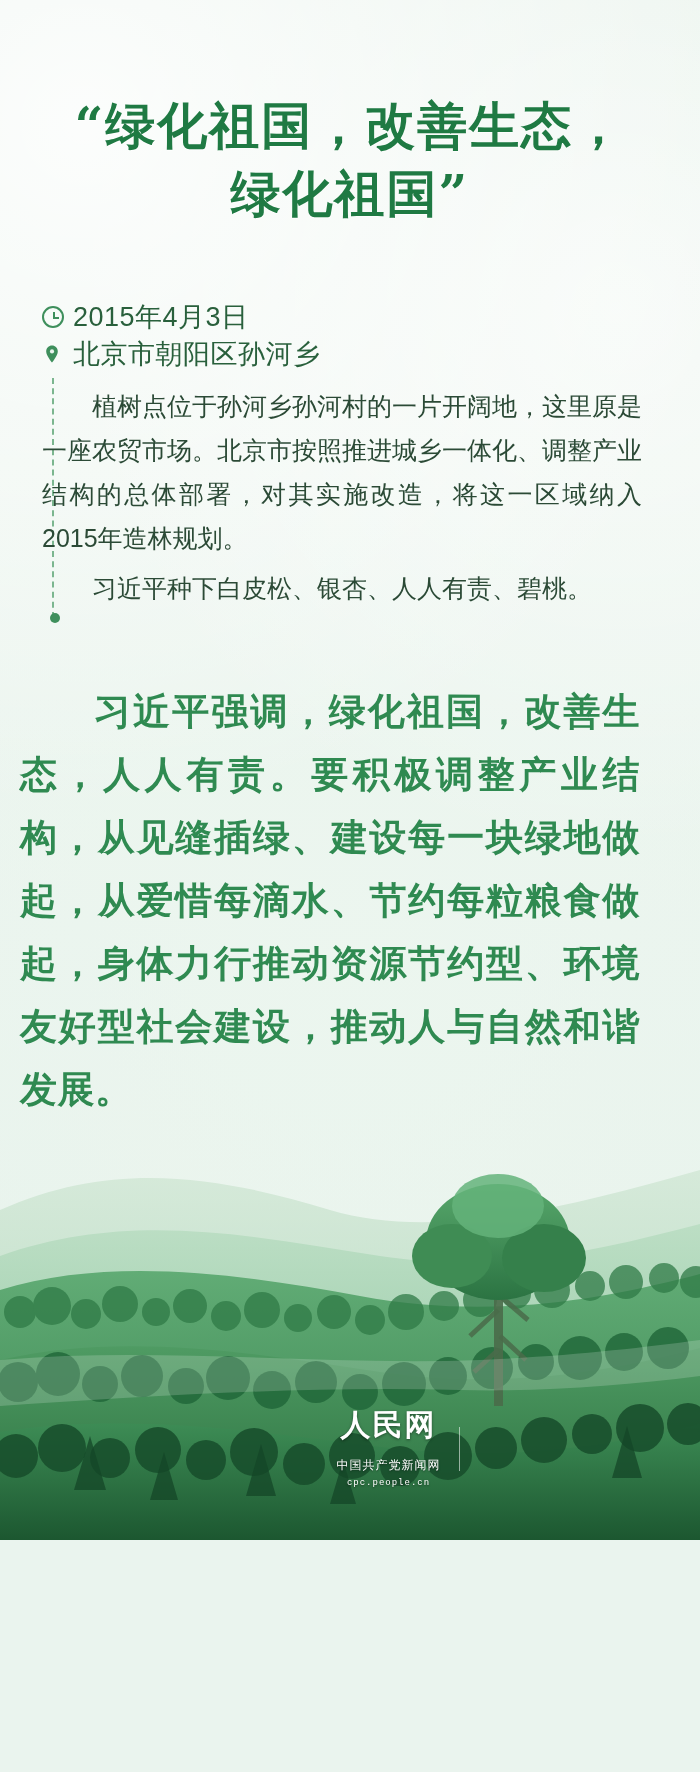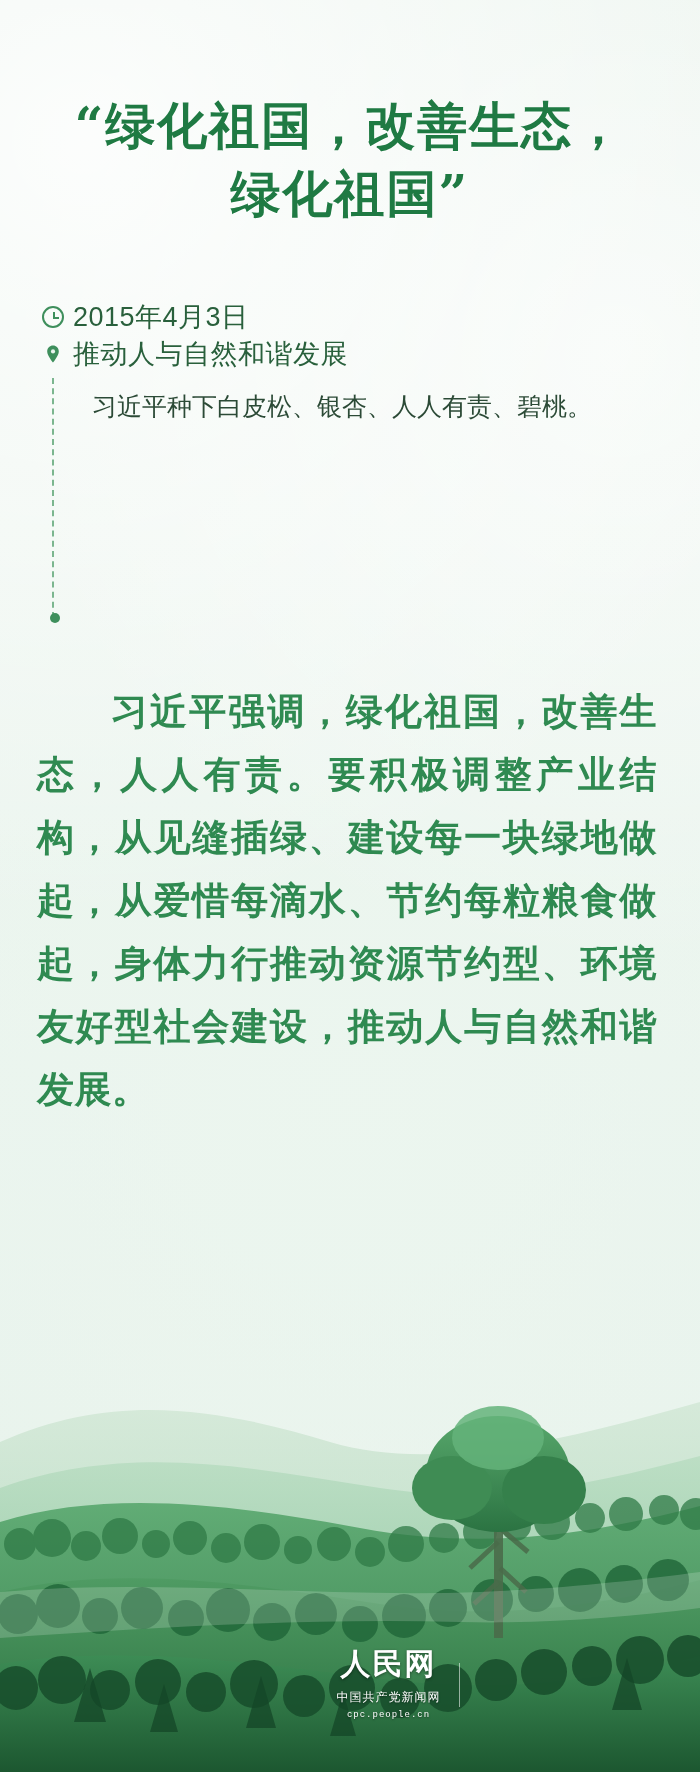--- a/index.html
+++ b/index.html
@@ -9,21 +9,21 @@
   body {
     width: 700px;
     height: 1772px;
     font-family: "Liberation Sans", "DejaVu Sans", sans-serif;
     background: #eaf4ee;
     overflow: hidden;
   }
   .poster {
     position: relative;
     width: 700px;
-    height: 1772px;
+    height: 1540px;
     background: linear-gradient(180deg, #e9f3ec 0%, #eef6f0 30%, #eaf4ee 60%, #e6f2ea 100%);
     overflow: hidden;
   }
 
   
   .bg-wash {
     position: absolute;
     inset: 0;
     background:
       radial-gradient(circle at 12% 8%, rgba(255,255,255,0.85) 0%, rgba(255,255,255,0) 45%),
@@ -54,21 +54,20 @@
   .meta {
     position: absolute;
     top: 298px;
     left: 42px;
     width: 600px;
   }
   .meta-row {
     display: flex;
     align-items: center;
     height: 37px;
-    text-align: center;
   }
   .meta-icon {
     width: 22px;
     height: 22px;
     margin-right: 9px;
     flex: 0 0 22px;
     position: relative;
   }
   .icon-clock {
     border: 2px solid #3e8f5c;
@@ -138,21 +137,21 @@
     line-height: 44px;
     color: #2b4a36;
     text-indent: 50px;
     text-align: justify;
   }
 
   
   .quote {
     position: absolute;
     top: 680px;
-    left: 37px;
+    left: 20px;
     width: 620px;
   }
   .quote p {
     margin: 0;
     font-family: "Liberation Sans", "DejaVu Sans", sans-serif;
     font-weight: bold;
     font-size: 37px;
     line-height: 63px;
     color: #2f8a51;
     text-indent: 74px;
@@ -195,21 +194,21 @@
   .logo-people .cn {
     font-family: "DejaVu Serif", "Liberation Serif", serif;
     font-weight: bold;
     font-size: 30px;
     letter-spacing: 2px;
     text-shadow: 0 1px 3px rgba(0,0,0,0.45);
   }
   .logo-people .sub {
     font-family: "Liberation Sans", "DejaVu Sans", sans-serif;
     font-size: 12px;
-    margin-top: 12px;
+    margin-top: 19px;
     letter-spacing: 1px;
     text-shadow: 0 1px 2px rgba(0,0,0,0.5);
   }
   .logo-people .url {
     font-family: "Liberation Mono", "DejaVu Sans Mono", monospace;
     font-size: 9px;
     margin-top: 8px;
     letter-spacing: 1px;
     text-shadow: 0 1px 2px rgba(0,0,0,0.5);
   }
@@ -256,29 +255,30 @@
       <span class="meta-icon icon-clock"></span>
       <span class="meta-text">2015年4月3日</span>
     </div>
     <div class="meta-row">
       <span class="meta-icon icon-pin">
         <svg viewBox="0 0 20 20" width="20" height="20" aria-hidden="true">
           <path d="M10 1.6c-3.2 0-5.8 2.6-5.8 5.8 0 4.3 5.8 11 5.8 11s5.8-6.7 5.8-11c0-3.2-2.6-5.8-5.8-5.8z" fill="#3e8f5c"></path>
           <circle cx="10" cy="7.4" r="2.1" fill="#eaf4ee"></circle>
         </svg>
       </span>
-      <span class="meta-text">推动人与自然和谐发展</span>
+      <span class="meta-text">北京市朝阳区孙河乡</span>
     </div>
   </div>
 
   <div class="timeline">
     <span class="timeline-dot"></span>
   </div>
 
   <div class="desc">
+    <p>植树点位于孙河乡孙河村的一片开阔地，这里原是一座农贸市场。北京市按照推进城乡一体化、调整产业结构的总体部署，对其实施改造，将这一区域纳入2015年造林规划。</p>
     <p>习近平种下白皮松、银杏、人人有责、碧桃。</p>
   </div>
 
   <div class="quote">
     <p>习近平强调，绿化祖国，改善生态，人人有责。要积极调整产业结构，从见缝插绿、建设每一块绿地做起，从爱惜每滴水、节约每粒粮食做起，身体力行推动资源节约型、环境友好型社会建设，推动人与自然和谐发展。</p>
   </div>
 
   <div class="scenery">
     <svg viewBox="0 0 700 480" preserveAspectRatio="none" aria-hidden="true">
       <defs>

